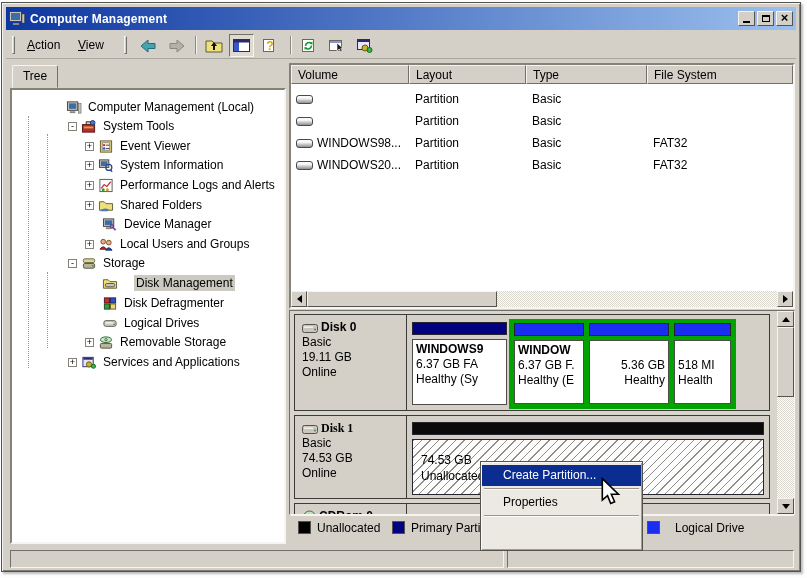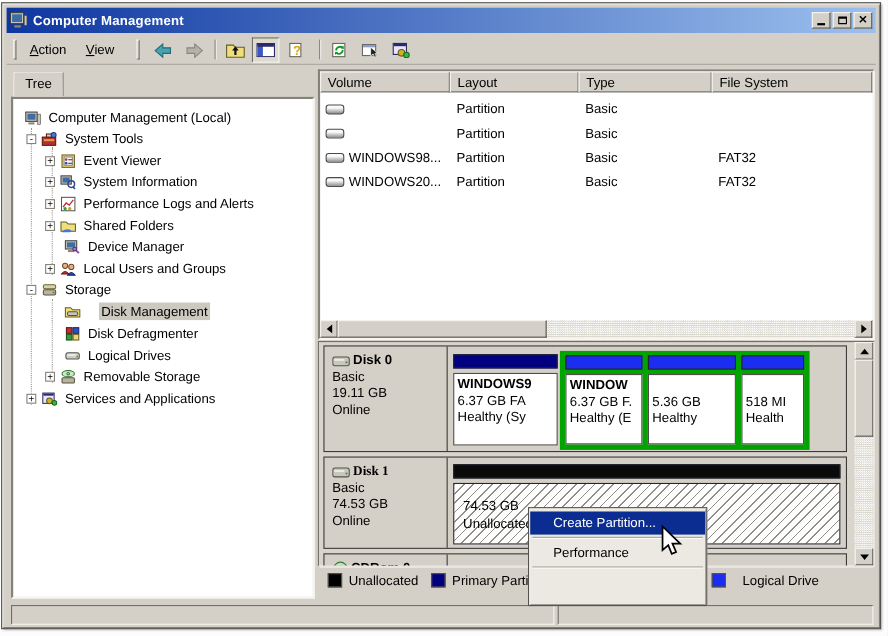--- a/index.html
+++ b/index.html
@@ -30,21 +30,21 @@
   .menu-item { position:absolute; top:4px; height:19px; padding:2px 8px 0; display:inline-block; }
   .menu-item::first-letter { text-decoration:underline; }
   .tbtn { position:absolute; top:2px; width:25px; height:23px; display:flex; align-items:center; justify-content:center; }
   .tbtn.pressed { border:1px solid; border-color:#72706a #f5f4f0 #f5f4f0 #72706a; background:#dedace; }
   .tsep { position:absolute; top:4px; width:2px; height:18px; border-left:1px solid #8c897f; border-right:1px solid #f5f4f0; }
 
   
   #tree-tab { position:absolute; left:10px; top:62px; width:46px; height:23px; background:#d4d0c8; text-align:center; padding-top:3px;
               border:1px solid; border-color:#f5f4f0 #72706a #d4d0c8 #f5f4f0; border-radius:2px 2px 0 0; z-index:2; }
   #tree-pane { position:absolute; left:8px; top:85px; width:276px; height:456px; background:#fff; }
-  .tree-row { position:absolute; height:18px; display:flex; align-items:center; white-space:nowrap; }
+  .tree-row { position:absolute; height:18px; display:flex; align-items:center; white-space:nowrap;margin-left:44px; }
   .expander { width:9px; height:9px; background:#fff; border:1px solid #848279; font-size:9px; line-height:7px; text-align:center; margin-right:4px; color:#000; }
   .t-icon { width:16px; height:15px; margin-right:4px; flex:0 0 auto; }
   .t-label { padding:1px 2px; }
   .t-label.selected { background:#ccc9c0; }
   .connector { position:absolute; border-left:1px dotted #9a978e; width:0; }
 
   
   #vol-list { position:absolute; left:287px; top:60px; width:506px; height:246px; }
   .hdr-cell { position:absolute; top:0; height:19px; background:#d4d0c8; padding:2px 0 0 6px;
               border:1px solid; border-color:#f5f4f0 #72706a #72706a #f5f4f0; }
@@ -401,21 +401,21 @@
       <div>
         <div class="part-band band-logical" style="left:219px; top:8px; width:70px;"></div>
         <div class="part-body" style="left:219px; top:25px; width:70px; height:64px;">
           <div style="font-weight:bold;">WINDOW</div>
           <div>6.37 GB F.</div>
           <div>Healthy (E</div>
         </div>
       </div>
       <div>
         <div class="part-band band-logical" style="left:294px; top:8px; width:80px;"></div>
-        <div class="part-body" style="left:294px; top:25px; width:80px; height:64px;">
+        <div class="part-body" style="left:294px; top:25px; width:80px; height:64px;text-align:right;">
           <div>&nbsp;</div>
           <div>5.36 GB</div>
           <div>Healthy</div>
         </div>
       </div>
       <div>
         <div class="part-band band-logical" style="left:379px; top:8px; width:57px;"></div>
         <div class="part-body" style="left:379px; top:25px; width:57px; height:64px;">
           <div>&nbsp;</div>
           <div>518 MI</div>
@@ -483,21 +483,21 @@
   <div id="statusbar">
     <div class="status-pane" style="left:4px; width:494px;"></div>
     <div class="status-pane" style="left:501px; right:2px;"></div>
   </div>
 
 </div>
 
 <div id="ctx-menu">
   <div class="ctx-item hi">Create Partition...</div>
   <div class="ctx-sep"></div>
-  <div class="ctx-item">Performance</div>
+  <div class="ctx-item">Properties</div>
   <div class="ctx-sep"></div>
 </div>
 
 <div id="cursor">
   <svg width="22" height="30" viewBox="0 0 13 19">
         <path d="M1 1 L1 14.6 L4.3 11.8 L6.3 16.8 L8.8 15.7 L6.7 10.9 L11.2 10.9 Z" fill="#fff" stroke="#000" stroke-width="1"></path>
       </svg>
 </div>
 </div>
 

